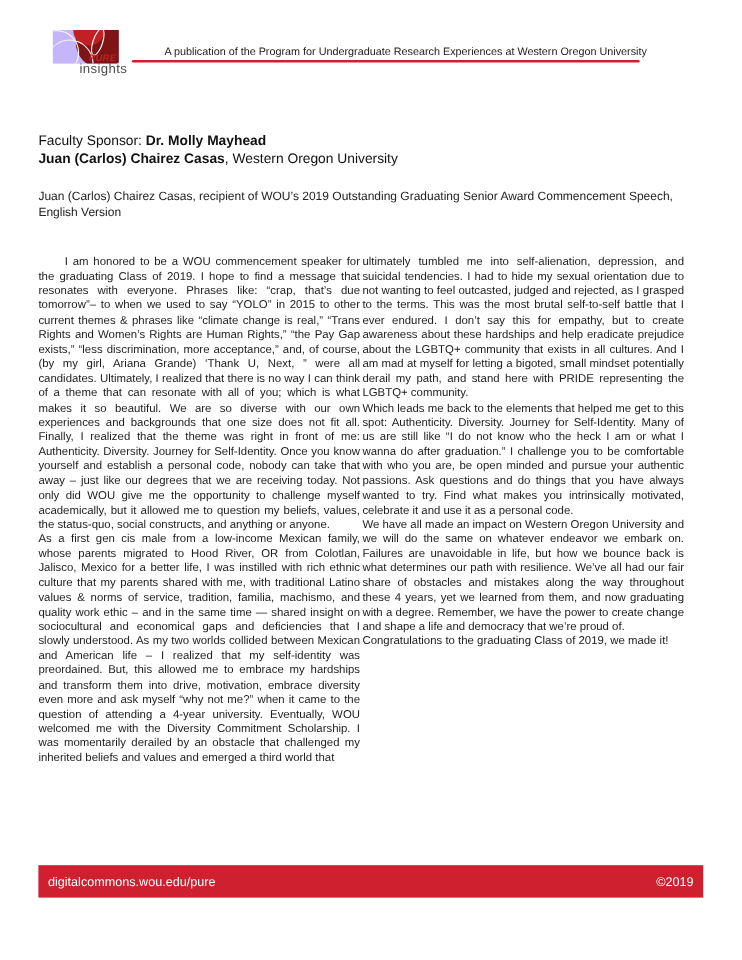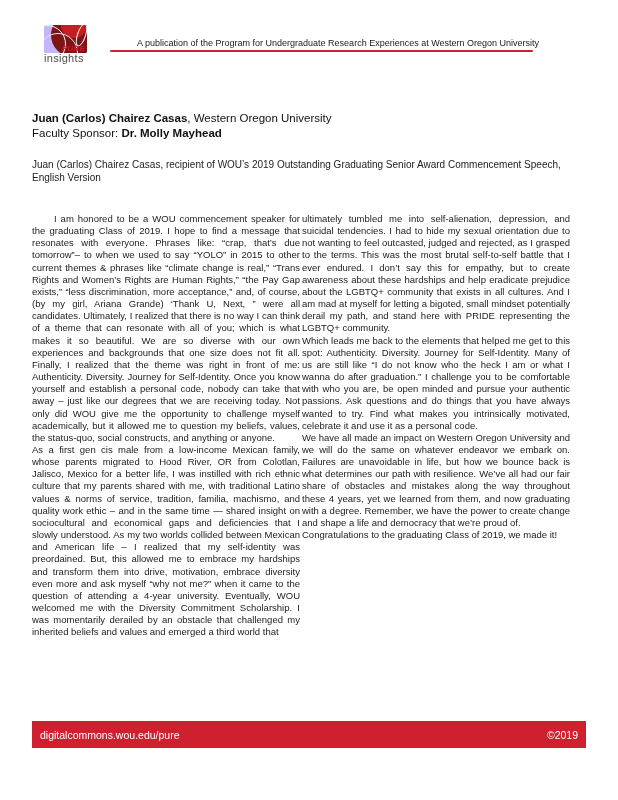--- a/index.html
+++ b/index.html
@@ -5,21 +5,21 @@
   * { margin:0; padding:0; box-sizing:border-box; }
   html,body { background:#ffffff; }
   body { font-family:"Liberation Sans", sans-serif; color:#1a1a1a; }
   .page {
     position:relative; width:618px; height:800px; background:#ffffff;
     overflow:hidden; margin:0 auto;
   }
 
   
   .logo-box {
-    position:absolute; left:44px; top:25px; width:43px; height:28px;
+    position:absolute; left:44px; top:25px; width:55px; height:28px;
     background:#c4b5fd; overflow:hidden;font-style:italic;
   }
   .logo-circle-dark {
     position:absolute; right:-8px; top:-12px; width:44px; height:44px;
     border-radius:50%; background:#7e1416;
   }
   .logo-circle-red {
     position:absolute; left:17px; top:-13px; width:26px; height:26px;
     border-radius:50%; background:#c32026;
   }
@@ -34,21 +34,21 @@
   .logo-leaf {
     position:absolute; left:33px; top:-2px; width:9px; height:24px;
     border:1px solid #f5f5f5; border-radius:50%; transform:rotate(18deg);
     background:transparent;
   }
   .logo-pure {
     position:absolute; right:2px; bottom:0px; color:#c32026;
     font-size:8px; font-weight:bold; letter-spacing:0.2px;
   }
   .logo-insights {
-    position:absolute; left:44px; top:52px; width:62px; 
+    position:absolute; left:44px; top:52px; width:62px; text-align:right;
     color:#4d4d4d; font-size:11px; letter-spacing:0.3px;
   }
   .tagline {
     position:absolute; left:121px; top:38px; width:420px;
     font-size:9px; color:#1a1a1a; white-space:nowrap;margin-left:16px;
   }
   .tag-underline {
     position:absolute; left:110px; top:50px; width:423px; height:2px;
     background:#ce202f; border-radius:1px;
   }
@@ -96,22 +96,22 @@
     <div class="logo-leaf"></div>
     <div class="logo-pure">PURE</div>
   </div>
   <div class="logo-insights">insights</div>
 
   <div class="tagline">A publication of the Program for Undergraduate Research Experiences at Western Oregon University</div>
   <div class="tag-underline"></div>
 
 
   <div class="byline">
+    <div><span>Faculty Sponsor: </span><b>Dr. Molly Mayhead</b></div>
     <div><b>Juan (Carlos) Chairez Casas</b><span>, Western Oregon University</span></div>
-    <div><span>Faculty Sponsor: </span><b>Dr. Molly Mayhead</b></div>
   </div>
 
   <div class="abstract">Juan (Carlos) Chairez Casas, recipient of WOU’s 2019 Outstanding Graduating Senior Award Commencement Speech, English Version</div>
 
   <div class="columns">
     <div class="col">
       <p class="indent-first">I am honored to be a WOU commencement speaker for the graduating Class of 2019. I hope to find a message that resonates with everyone. Phrases like: “crap, that’s due tomorrow”– to when we used to say “YOLO” in 2015 to other current themes &amp; phrases like “climate change is real,” “Trans Rights and Women’s Rights are Human Rights,” “the Pay Gap exists,” “less discrimination, more acceptance,” and, of course, (by my girl, Ariana Grande) ‘Thank U, Next, ” were all candidates. Ultimately, I realized that there is no way I can think of a theme that can resonate with all of you; which is what makes it so beautiful. We are so diverse with our own experiences and backgrounds that one size does not fit all. Finally, I realized that the theme was right in front of me: Authenticity. Diversity. Journey for Self-Identity. Once you know yourself and establish a personal code, nobody can take that away – just like our degrees that we are receiving today. Not only did WOU give me the opportunity to challenge myself academically, but it allowed me to question my beliefs, values, the status-quo, social constructs, and anything or anyone.</p>
       <p>As a first gen cis male from a low-income Mexican family, whose parents migrated to Hood River, OR from Colotlan, Jalisco, Mexico for a better life, I was instilled with rich ethnic culture that my parents shared with me, with traditional Latino values &amp; norms of service, tradition, familia, machismo, and quality work ethic – and in the same time — shared insight on sociocultural and economical gaps and deficiencies that I slowly understood. As my two worlds collided between Mexican and American life – I realized that my self-identity was preordained. But, this allowed me to embrace my hardships and transform them into drive, motivation, embrace diversity even more and ask myself “why not me?” when it came to the question of attending a 4-year university. Eventually, WOU welcomed me with the Diversity Commitment Scholarship. I was momentarily derailed by an obstacle that challenged my inherited beliefs and values and emerged a third world that</p>
     </div>
     <div class="col">

